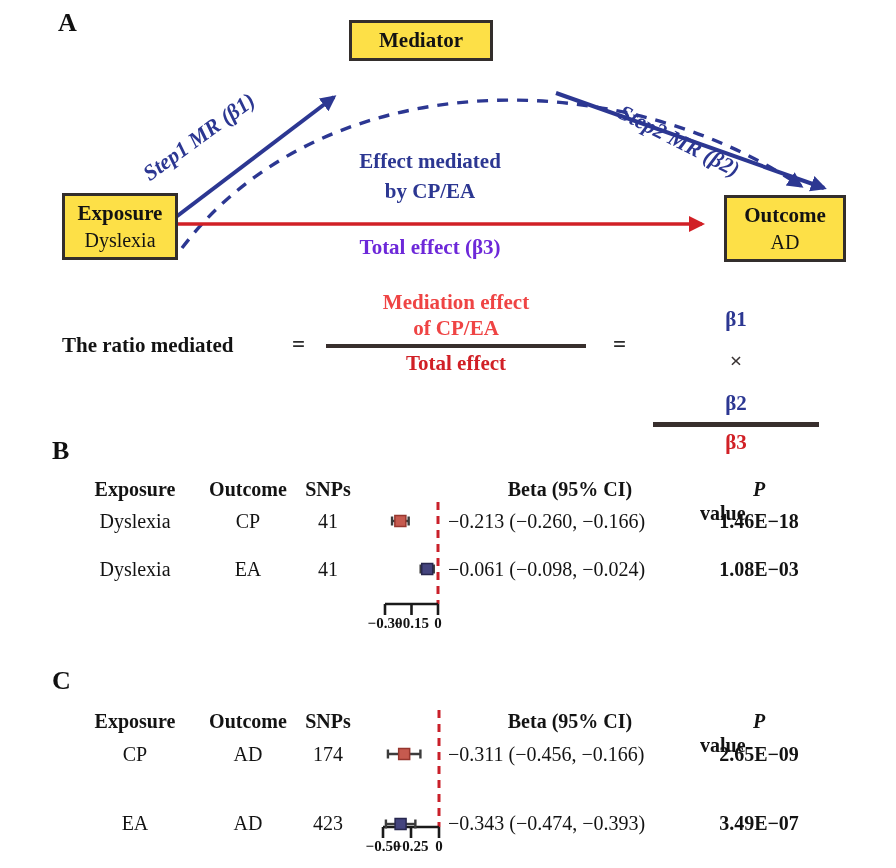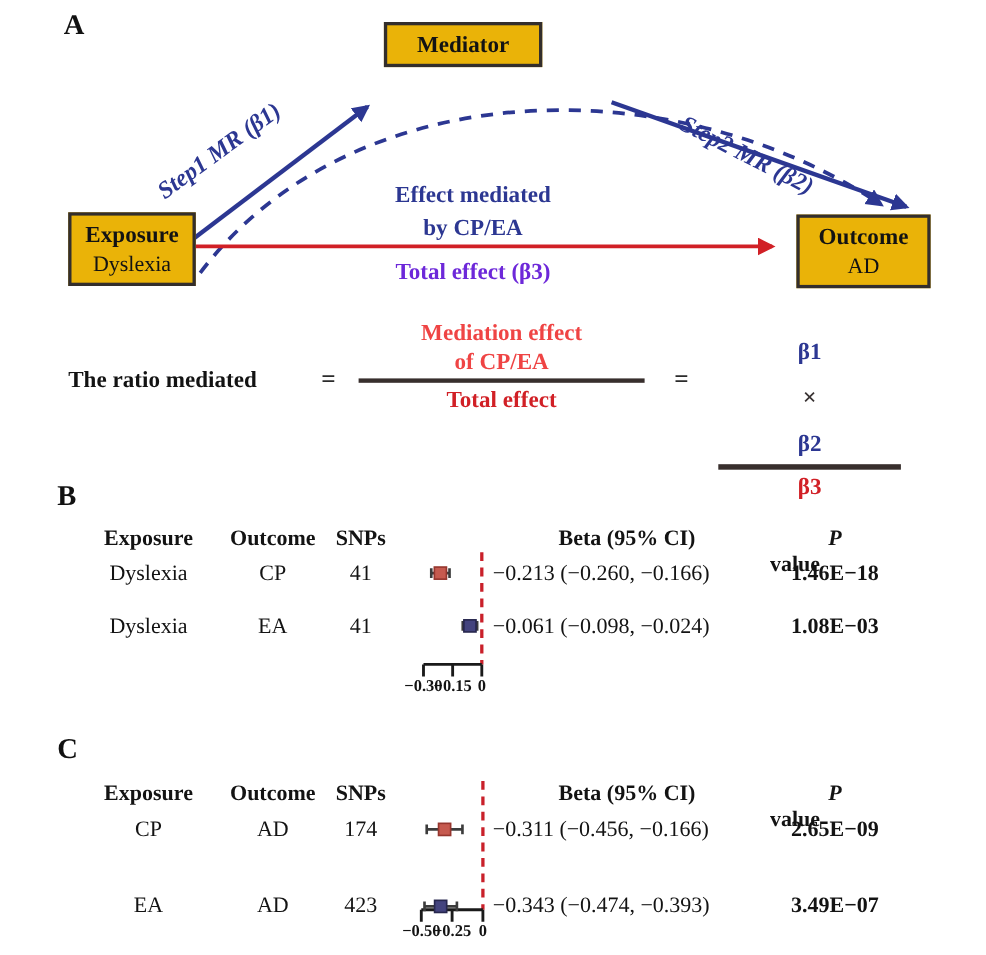--- a/index.html
+++ b/index.html
@@ -1,21 +1,21 @@
 <!DOCTYPE html>
 <html><head>
 <meta charset="utf-8">
 <style>
   html,body{margin:0;padding:0;background:#ffffff;}
   .sheet{position:relative;width:896px;height:868px;background:#ffffff;overflow:hidden;
          font-family:"Liberation Serif","DejaVu Serif",serif;color:#131313;}
   .abs{position:absolute;}
   .panel-letter{position:absolute;font-size:26px;font-weight:bold;color:#111;}
   
-  .node-box{position:absolute;border:3px solid #332e2c;background:#eab308;text-align:center;padding:4px 6px;}
+  .node-box{position:absolute;border:3px solid #332e2c;background:#fde047;text-align:center;padding:4px 6px;}
   .node-box .t{font-weight:bold;font-size:21px;line-height:27px;white-space:nowrap;}
   .node-box .s{font-size:20px;line-height:26px;white-space:nowrap;}
   .step-label{position:absolute;color:#2c3792;font-weight:bold;font-style:italic;
               font-size:22px;white-space:nowrap;}
   .blue-note{position:absolute;color:#2c3792;font-weight:bold;font-size:21px;
              text-align:center;line-height:30px;}
   .red-note{position:absolute;color:#6d28d9;font-weight:bold;font-size:21px;text-align:center;}
   
   .formula-text{position:absolute;font-weight:bold;font-size:21px;white-space:nowrap;}
   .eq{position:absolute;font-size:23px;font-weight:bold;color:#2b2b2b;}
@@ -75,21 +75,21 @@
     </div>
 
     <div class="node-box" style="left:724px;top:195px;width:104px;">
       <div class="t">Outcome</div>
       <div class="s">AD</div>
     </div>
 
     <div class="step-label" style="left:133px;top:124px;transform:rotate(-36deg);">Step1 MR (β1)</div>
     <div class="step-label" style="left:613px;top:128px;transform:rotate(27deg);">Step2 MR (β2)</div>
 
-    <div class="blue-note" style="left:325px;top:146px;width:210px;margin-top:16px;">
+    <div class="blue-note" style="left:325px;top:146px;width:210px;">
       <div>Effect mediated</div>
       <div>by CP/EA</div>
     </div>
 
     <div class="red-note" style="left:290px;top:235px;width:280px;">Total effect (β3)</div>
   </div>
 
   <div>
     <div class="formula-text" style="left:62px;top:333px;">The ratio mediated</div>
     <div class="eq" style="left:292px;top:332px;">=</div>

